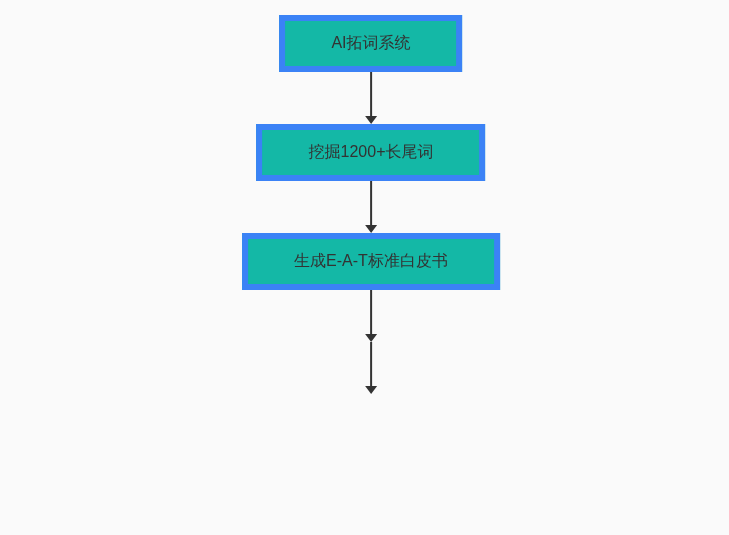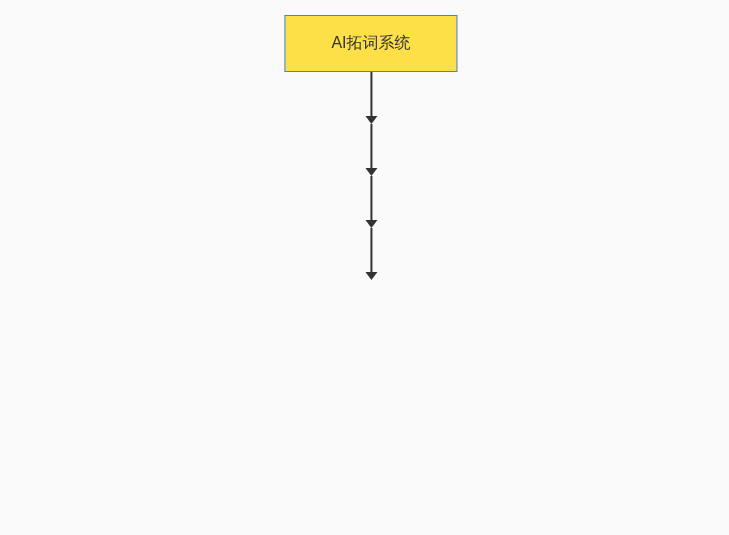--- a/index.html
+++ b/index.html
@@ -20,22 +20,22 @@
     top: 15px;
     transform: translateX(-50%);
     display: flex;
     flex-direction: column;
     align-items: center;
   }
   .node {
     box-sizing: border-box;
     height: 57px;
     padding: 0 46px;
-    background: #fde047;
-    border: 1px solid #3b82f6;
+    background: #14b8a6;
+    border: 6px solid #3b82f6;
     color: #333333;
     font-size: 16px;
     display: flex;
     align-items: center;
     justify-content: center;
     white-space: nowrap;
   }
   .arrow {
     height: 52px;
     display: flex;
@@ -62,26 +62,32 @@
 
   <div class="node">
     <span>AI拓词系统</span>
   </div>
 
   <div class="arrow">
     <div class="line"></div>
     <div class="head"></div>
   </div>
 
+  <div class="node">
+    <span>挖掘1200+长尾词</span>
+  </div>
 
   <div class="arrow">
     <div class="line"></div>
     <div class="head"></div>
   </div>
 
+  <div class="node">
+    <span>生成E-A-T标准白皮书</span>
+  </div>
 
   <div class="arrow">
     <div class="line"></div>
     <div class="head"></div>
   </div>
 
 
   <div class="arrow">
     <div class="line"></div>
     <div class="head"></div>

